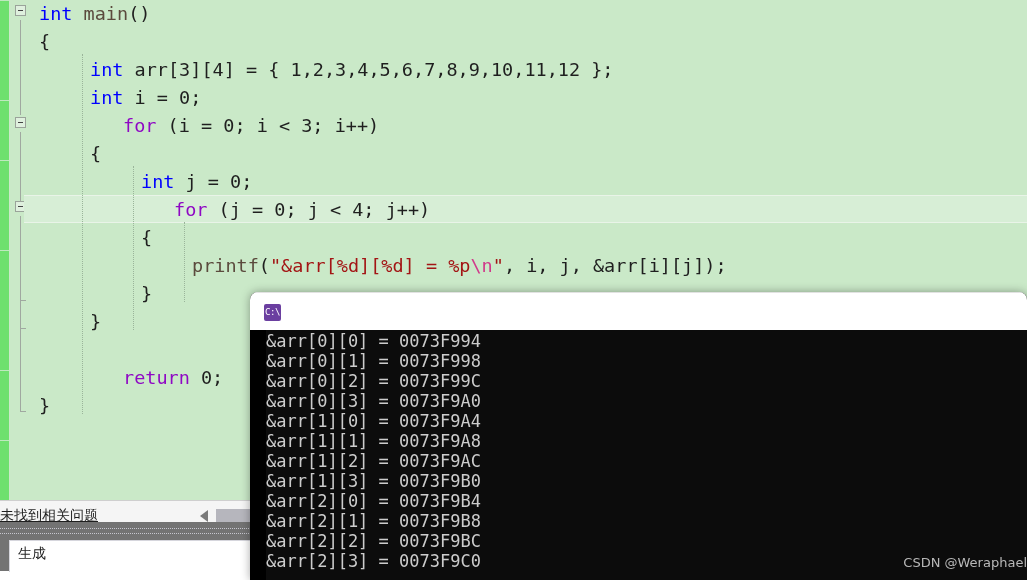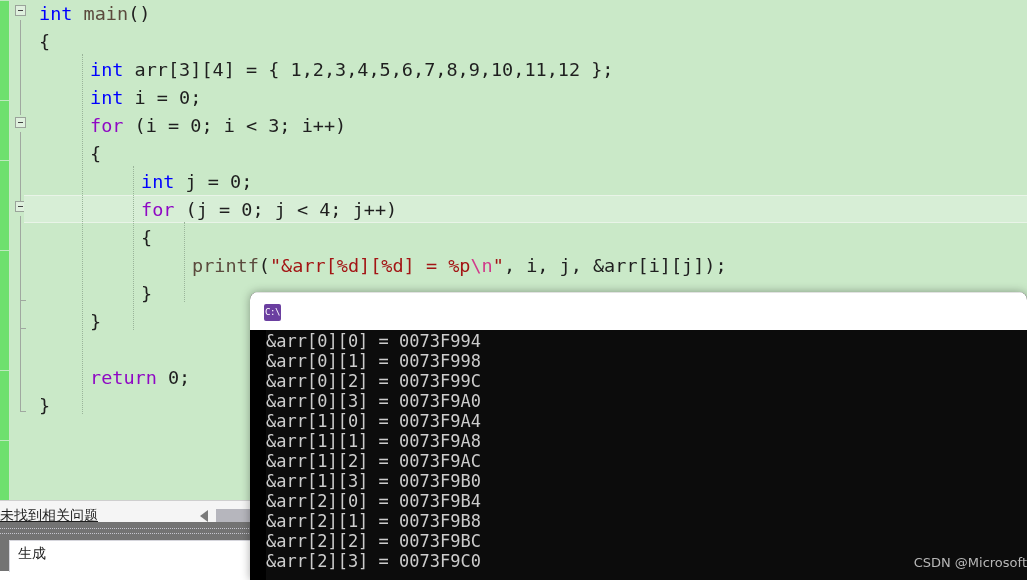--- a/index.html
+++ b/index.html
@@ -105,21 +105,21 @@
     position: absolute;
     left: 24px;
     right: 0;
     height: 28px;
     background: #d7eed6;
     border-top: 1px solid #e9f4e8;
     border-bottom: 1px solid #e9f4e8;
     box-sizing: border-box;
   }
   .kw      { color: #0000ff; }  
-  .kwc     { color: #8f08c4; }  
+  .kwc     { color: #8f08c4; margin-left: 33px; }  
   .pln     { color: #1f1f1f; }
   .str     { color: #a31515; }
   .esc     { color: #d1388a; }
   .fn      { color: #5b4a3d; }
 
   
   .status-strip {
     position: absolute;
     left: 0; top: 500px;
     width: 251px;
@@ -332,17 +332,17 @@
 &amp;arr[0][2] = 0073F99C
 &amp;arr[0][3] = 0073F9A0
 &amp;arr[1][0] = 0073F9A4
 &amp;arr[1][1] = 0073F9A8
 &amp;arr[1][2] = 0073F9AC
 &amp;arr[1][3] = 0073F9B0
 &amp;arr[2][0] = 0073F9B4
 &amp;arr[2][1] = 0073F9B8
 &amp;arr[2][2] = 0073F9BC
 &amp;arr[2][3] = 0073F9C0</div>
-      <div class="watermark">CSDN @Microsoft</div>
+      <div class="watermark">CSDN @Weraphael</div>
     </div>
   </div>
 
 </div>
 
 </body></html>

